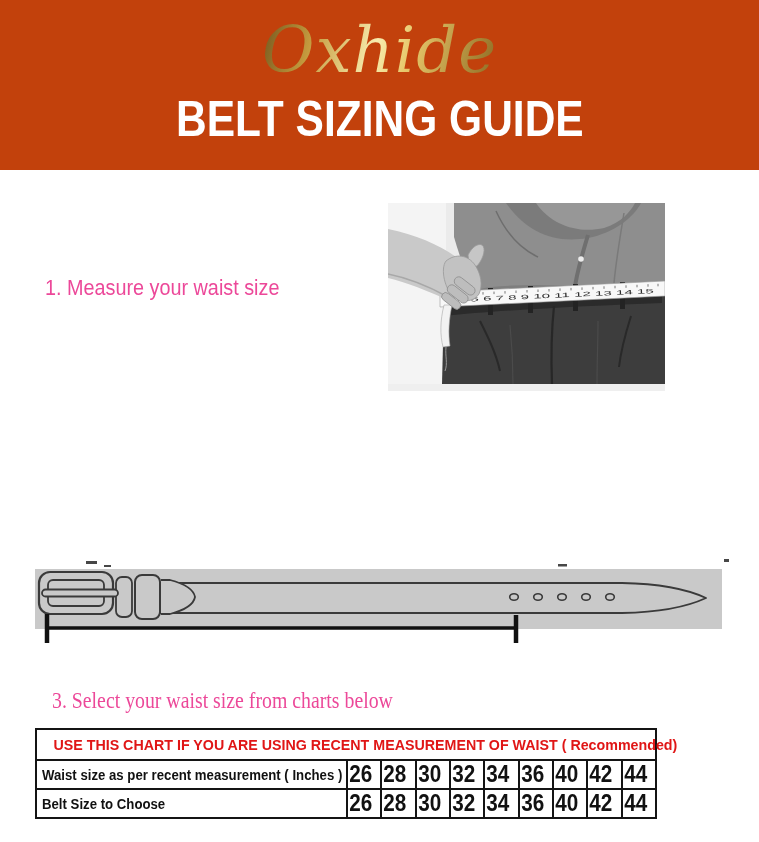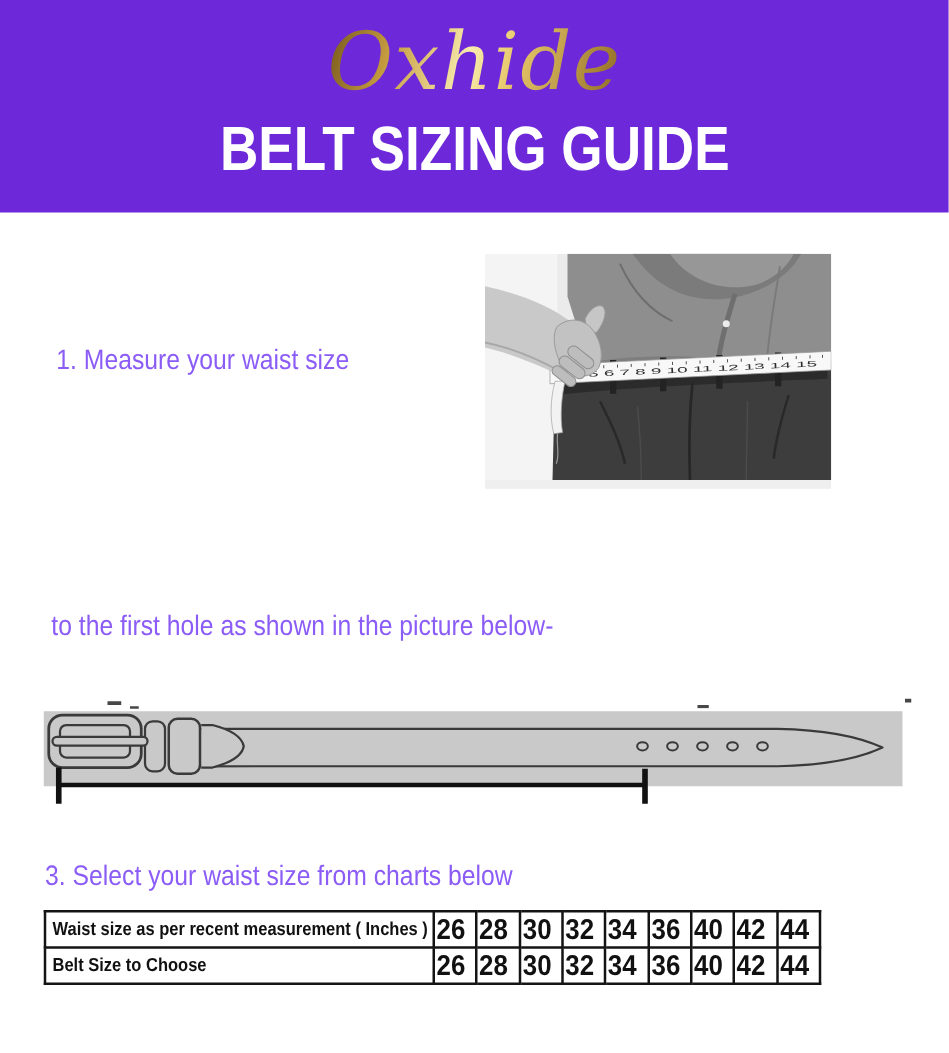--- a/index.html
+++ b/index.html
@@ -6,21 +6,21 @@
   body {
     width:759px; height:842px;
     position:relative;
     background:#ffffff;
     font-family:"Liberation Sans", sans-serif;
     overflow:hidden;
   }
   
   .header {
     position:absolute; left:0; top:0; width:759px; height:170px;
-    background:#6d28d9;
+    background:#c2410c;
     display:flex; flex-direction:column; align-items:center;
   }
   .logo {
     margin-top:8px;
     font-family:"DejaVu Serif", serif;
     font-style:italic;
     font-size:64px; line-height:84px;
     letter-spacing:1px;
     background:linear-gradient(105deg,#6e511b 0%,#c49a3e 22%,#f8ecae 48%,#e7c76a 62%,#8a661f 100%);
     -webkit-background-clip:text; background-clip:text;
@@ -31,29 +31,29 @@
     color:#ffffff;
     font-size:50px; line-height:50px;
     font-weight:700;
     transform:scaleX(0.85);
     transform-origin:center;
     white-space:nowrap;
   }
   
   .step-text {
     position:absolute;
-    color:#8b5cf6;
+    color:#ec4899;
     font-size:22.5px; line-height:33px;
     white-space:nowrap;
   }
   .squeeze { display:inline-block; transform:scaleX(0.88); transform-origin:left center; white-space:nowrap; }
   .step1 { left:45px; top:271px; }
   .step2 { left:36px; top:484px; }
   .step2 .line2 { padding-left:5px; }
-  .step3 { left:36px; top:684px; }
+  .step3 { left:52px; top:684px;font-family:Liberation Serif, serif; }
   
   .photo-svg { position:absolute; left:388px; top:203px; }
   .belt-svg  { position:absolute; left:0; top:555px; }
   
   .size-table {
     position:absolute; left:35px; top:728px;
     width:622px;
     border-collapse:collapse;
     table-layout:fixed;
   }
@@ -147,21 +147,20 @@
     <g fill="#bdbdbd" stroke="#8f8f8f" stroke-width="0.8">
       <rect x="70" y="72" width="24" height="9" rx="4.5" transform="rotate(38 70 72)"></rect>
       <rect x="63" y="80" width="24" height="9" rx="4.5" transform="rotate(38 63 80)"></rect>
       <rect x="57" y="88" width="22" height="8" rx="4" transform="rotate(38 57 88)"></rect>
     </g>
   </g>
   <rect y="181" width="277" height="7" fill="#efefef"></rect>
 </svg>
 
 <div class="step-text step2">
-  <div class="line2"><span class="squeeze">to the first hole as shown in the picture below-</span></div>
 </div>
 
 <svg class="belt-svg" width="759" height="105" viewBox="0 0 759 105">
   <rect x="35" y="14" width="687" height="60" fill="#c9c9c9"></rect>
 
   <g fill="#474747">
     <rect x="86" y="6" width="11" height="3"></rect>
     <rect x="104" y="10" width="7" height="2"></rect>
     <rect x="558" y="9" width="9" height="2.5"></rect>
     <rect x="724" y="4" width="5" height="3"></rect>
@@ -197,20 +196,25 @@
 <div class="step-text step3">
   <span class="squeeze">3. Select your waist size from charts below</span>
 </div>
 
 <table class="size-table">
   <colgroup>
     <col style="width:311px">
     <col span="9">
   </colgroup>
   <tbody>
+      <tr>
+    <td class="chart-head" colspan="10">
+      <span>USE THIS CHART IF YOU ARE USING RECENT MEASUREMENT OF WAIST ( Recommended)</span>
+    </td>
+  </tr>
   <tr>
     <td class="lbl-cell">
       <span>Waist size as per recent measurement ( Inches )</span>
     </td>
     <td class="num-cell"><span>26</span></td>
     <td class="num-cell"><span>28</span></td>
     <td class="num-cell"><span>30</span></td>
     <td class="num-cell"><span>32</span></td>
     <td class="num-cell"><span>34</span></td>
     <td class="num-cell"><span>36</span></td>

